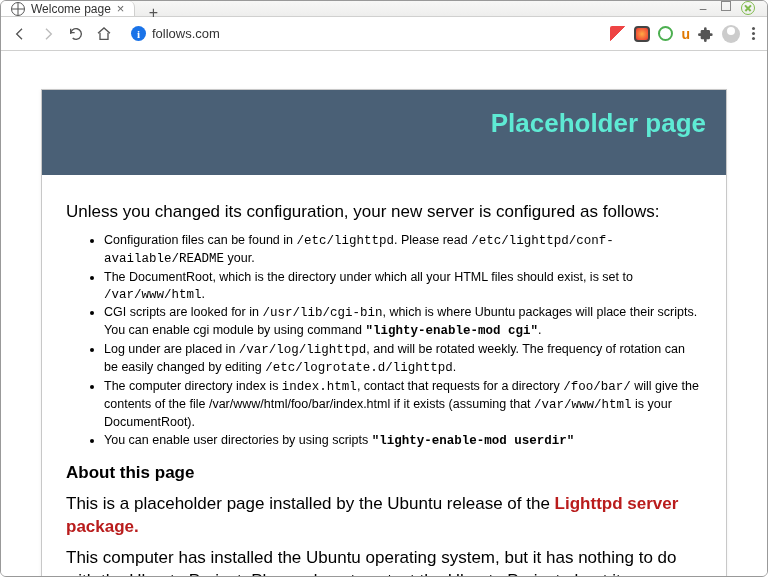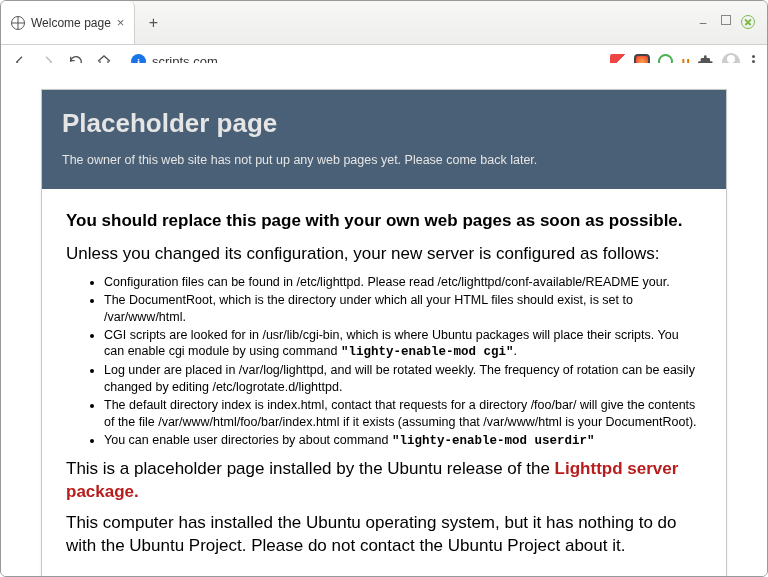--- a/index.html
+++ b/index.html
@@ -8,25 +8,25 @@
       background: #fff;
       width: 768px;
       height: 577px;
       overflow: hidden;
       border: 1px solid #999;
       border-radius: 6px;
       position: relative;
     }
     
     .titlebar {
-      height: 44px;
+      height: 16px;
       background: linear-gradient(#f7f7f6, #eeeeed);
       border-bottom: 1px solid #d0d0cf;
       display: flex;
-      align-items: center;
+      align-items: flex-start;
     }
     .tab {
       display: flex;
       align-items: center;
       height: 100%;
       padding: 0 10px;
       background: #fff;
       border-right: 1px solid #d0d0cf;
       border-top-left-radius: 6px;
       border-top-right-radius: 6px;
@@ -107,32 +107,32 @@
       background:#fff;
     }
     .page-content {
       margin: 26px 40px 30px 40px;
       border: 1px solid #c8c8c8;
       background:#fff;
       box-shadow: 0 1px 4px rgba(0,0,0,0.06);
     }
     .banner {
       background:#4a6076;
-      color:#e5e5e5; text-align:left;
+      color:#5eead4; text-align:right;
       padding: 18px 20px 22px;
     }
     .banner h1 { font-size: 26px; font-weight:bold; margin-bottom: 14px; }
     .banner p { font-size: 12.5px; }
     .body-content { padding: 18px 24px; color:#000; }
     .body-content h2 { font-size: 17px; margin: 4px 0 12px; font-weight:bold; }
     .body-content h3 { font-size: 17px; margin: 14px 0 10px; font-weight:bold; }
     .body-content p { font-size: 17px; margin: 8px 0; line-height:1.35; }
     .body-content ul { margin: 4px 0 8px 38px; }
     .body-content li { font-size: 12.5px; line-height:1.35; margin: 1px 0; list-style: disc; }
-    .mono { font-family: Liberation Sans, sans-serif; }
+    .mono { font-family: Liberation Mono, monospace; }
     .monob { font-family: "Courier New", monospace; font-weight:bold; }
     .link { color:#b91c1c; font-weight:bold; cursor:pointer;margin-top:8px; }
 
     
     .page-wrap::-webkit-scrollbar { width:10px; }
     .page-wrap::-webkit-scrollbar-track { background:#f1f1f1; }
     .page-wrap::-webkit-scrollbar-thumb { background:#b8b8b8; border-radius:5px; }
   </style>
 </head>
 <body>
@@ -169,21 +169,21 @@
       </svg>
   </div>
   <div class="nav-btn">
     <svg viewBox="0 0 24 24">
         <path d="M3 11 L12 3 L21 11"></path>
         <path d="M6 10 V20 H18 V10"></path>
       </svg>
   </div>
   <div class="addr">
     <span class="site-info">i</span>
-    <span>scripts.com</span>
+    <span>follows.com</span>
   </div>
   <div class="ext-icons">
     <span class="ext flip"></span>
     <span class="ext circ1"></span>
     <span class="ext circ2"></span>
     <span class="ext u">u</span>
     <span class="ext puzzle">
       <svg viewBox="0 0 24 24">
           <path d="M20 11h-2V8a2 2 0 0 0-2-2h-3V4a2 2 0 0 0-4 0v2H6a2 2 0 0 0-2 2v3H2a2 2 0 0 0 0 4h2v3a2 2 0 0 0 2 2h3v2a2 2 0 0 0 4 0v-2h3a2 2 0 0 0 2-2v-3h2a2 2 0 0 0 0-4z"></path>
         </svg>
@@ -194,45 +194,44 @@
         <span></span>
         <span></span>
       </span>
   </div>
 </div>
 
 <div class="page-wrap">
   <div class="page-content">
     <div class="banner">
       <h1>Placeholder page</h1>
-      <p>The owner of this web site has not put up any web pages yet. Please come back later.</p>
     </div>
     <div class="body-content">
-      <h2>You should replace this page with your own web pages as soon as possible.</h2>
       <p>Unless you changed its configuration, your new server is configured as follows:</p>
       <ul>
         <li>
           <span>Configuration files can be found in </span><span class="mono">/etc/lighttpd</span><span>. Please read </span><span class="mono">/etc/lighttpd/conf-available/README</span><span> your.</span>
         </li>
         <li>
           <span>The DocumentRoot, which is the directory under which all your HTML files should exist, is set to </span><span class="mono">/var/www/html</span><span>.</span>
         </li>
         <li>
           <span>CGI scripts are looked for in </span><span class="mono">/usr/lib/cgi-bin</span><span>, which is where Ubuntu packages will place their scripts. You can enable cgi module by using command </span><span class="monob">"lighty-enable-mod cgi"</span><span>.</span>
         </li>
         <li>
           <span>Log under are placed in </span><span class="mono">/var/log/lighttpd</span><span>, and will be rotated weekly. The frequency of rotation can be easily changed by editing </span><span class="mono">/etc/logrotate.d/lighttpd</span><span>.</span>
         </li>
         <li>
-          <span>The default directory index is </span><span class="mono">index.html</span><span>, contact that requests for a directory </span><span class="mono">/foo/bar/</span><span> will give the contents of the file /var/www/html/foo/bar/index.html if it exists (assuming that </span><span class="mono">/var/www/html</span><span> is your DocumentRoot).</span>
-        </li>
-        <li>
-          <span>You can enable user directories by about command </span><span class="monob">"lighty-enable-mod userdir"</span>
+          <span>The computer directory index is </span><span class="mono">index.html</span><span>, contact that requests for a directory </span><span class="mono">/foo/bar/</span><span> will give the contents of the file /var/www/html/foo/bar/index.html if it exists (assuming that </span><span class="mono">/var/www/html</span><span> is your DocumentRoot).</span>
+        </li>
+        <li>
+          <span>You can enable user directories by using scripts </span><span class="monob">"lighty-enable-mod userdir"</span>
         </li>
       </ul>
+      <h3>About this page</h3>
       <p>
         <span>This is a placeholder page installed by the Ubuntu release of the </span><span class="link">Lighttpd server package.</span>
       </p>
       <p>This computer has installed the Ubuntu operating system, but it has nothing to do with the Ubuntu Project. Please do not contact the Ubuntu Project about it.</p>
 
     </div>
   </div>
 </div>
 
 </body></html>

